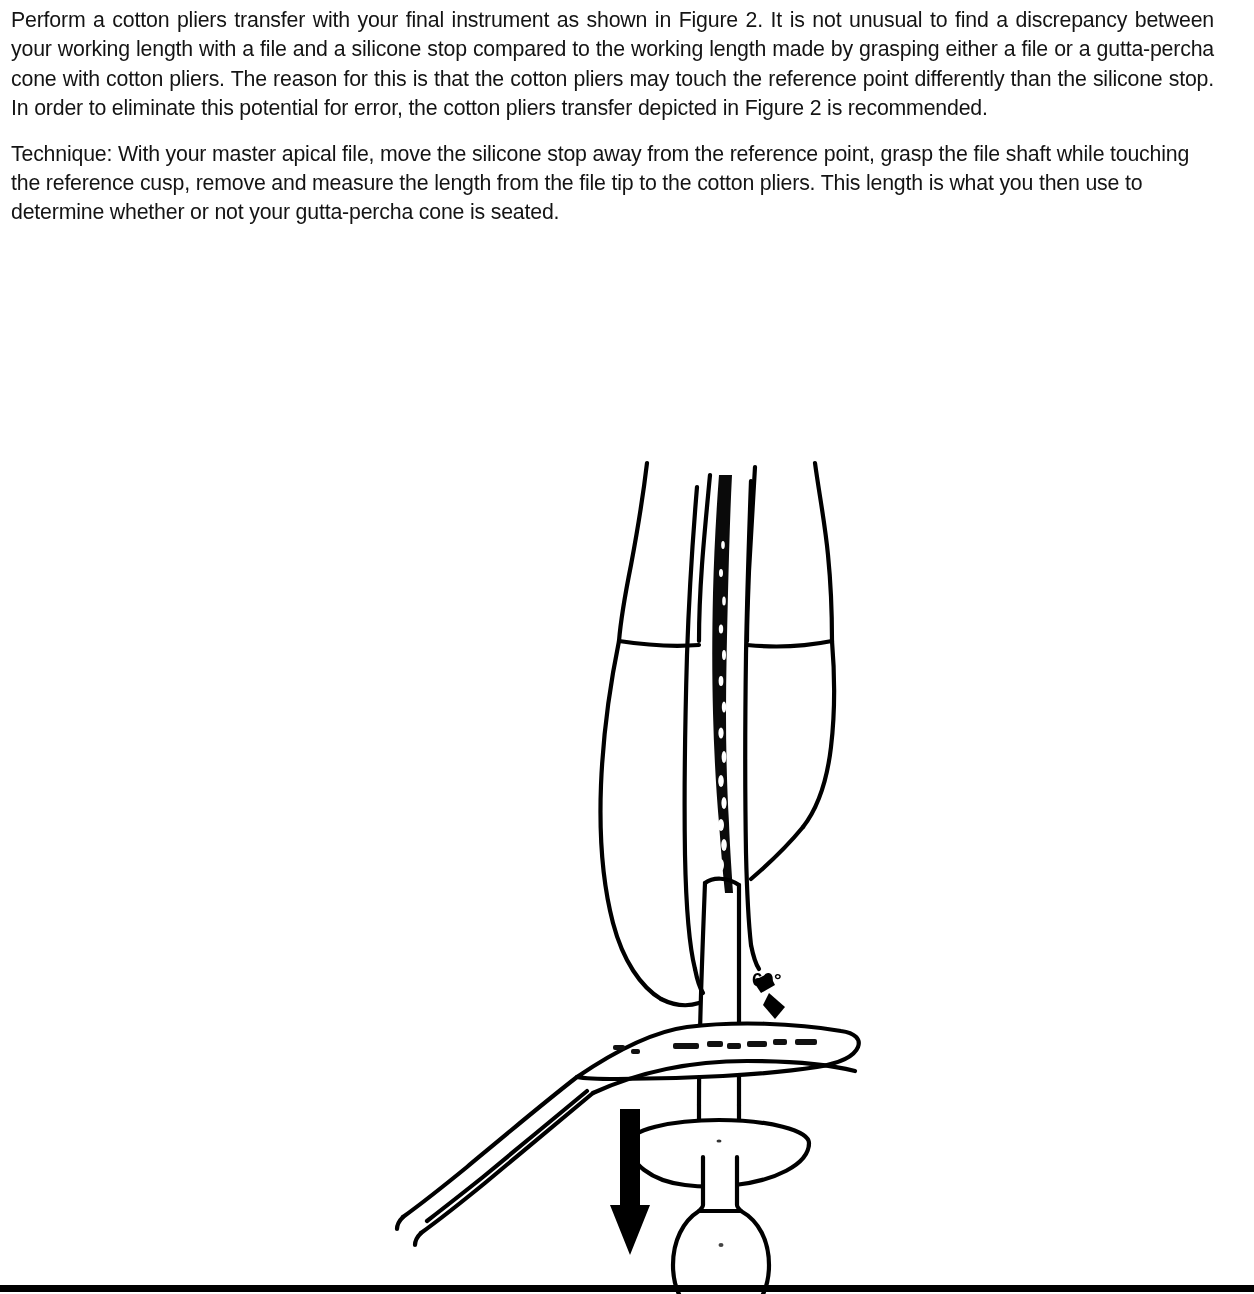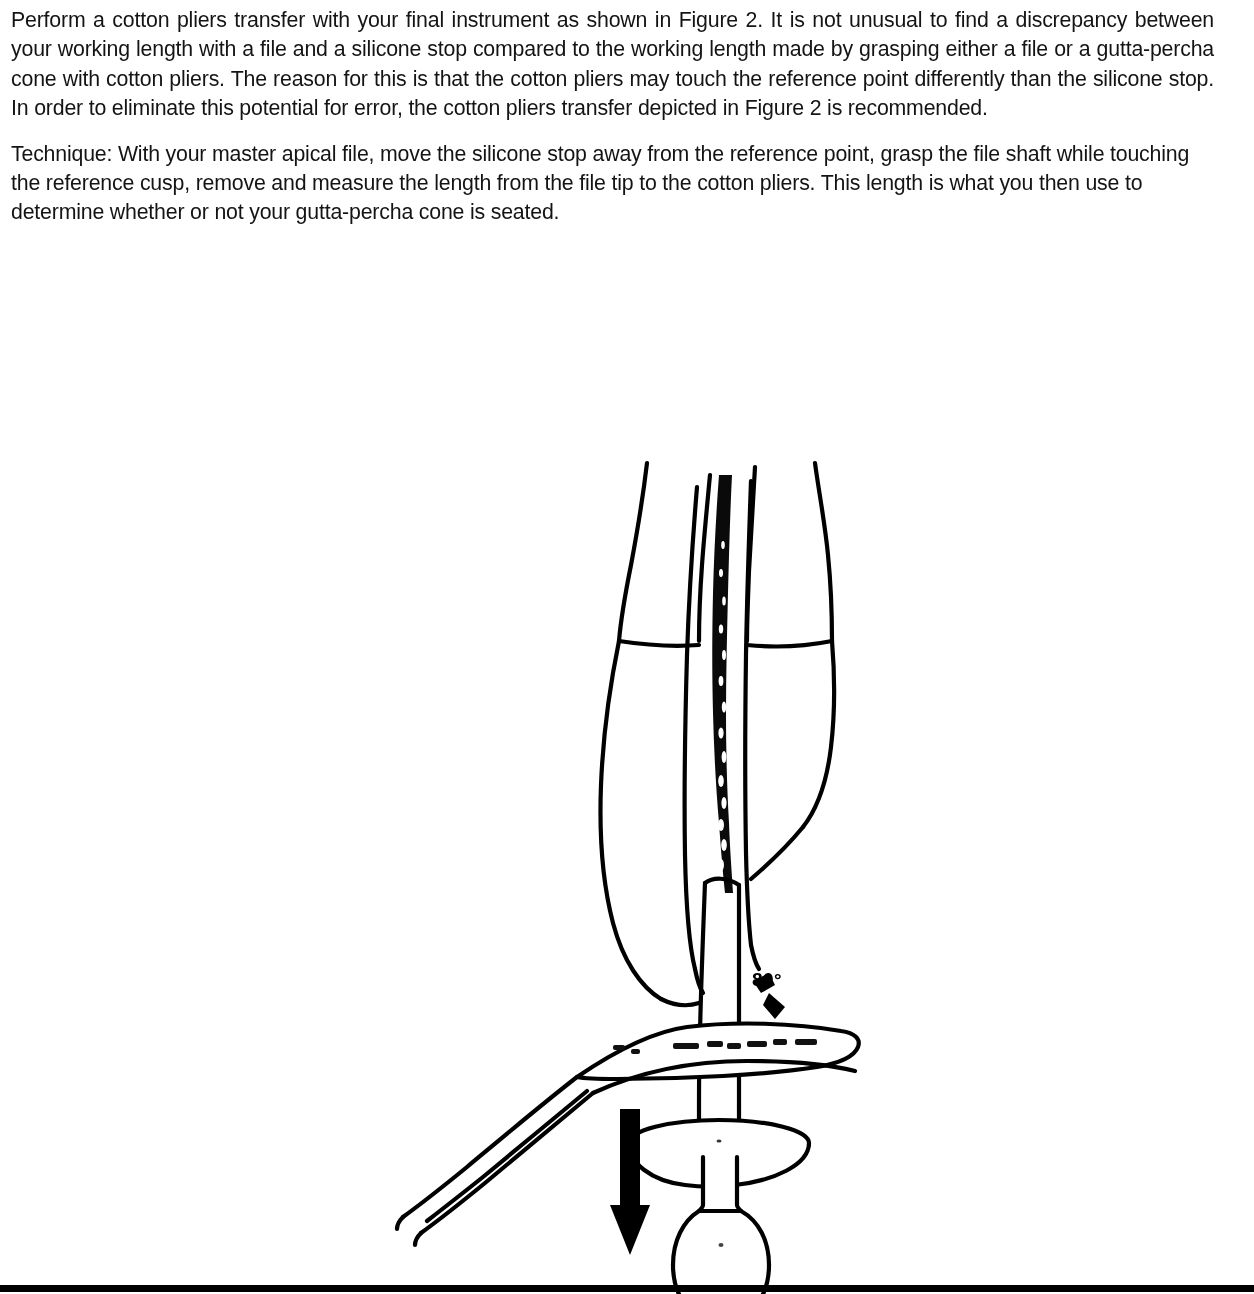--- a/index.html
+++ b/index.html
@@ -206,17 +206,17 @@
 
         <g stroke="none" fill="#000000">
           <polygon points="398,536 414,528 420,540 406,548"></polygon>
           <polygon points="414,548 430,562 420,574 408,560"></polygon>
         </g>
 
       </g>
     </svg>
   </div>
 
-  <div class="angle-label">80°</div>
+  <div class="angle-label">60°</div>
 
   <div class="bottom-rule"></div>
 
 </div>
 
 </body></html>

